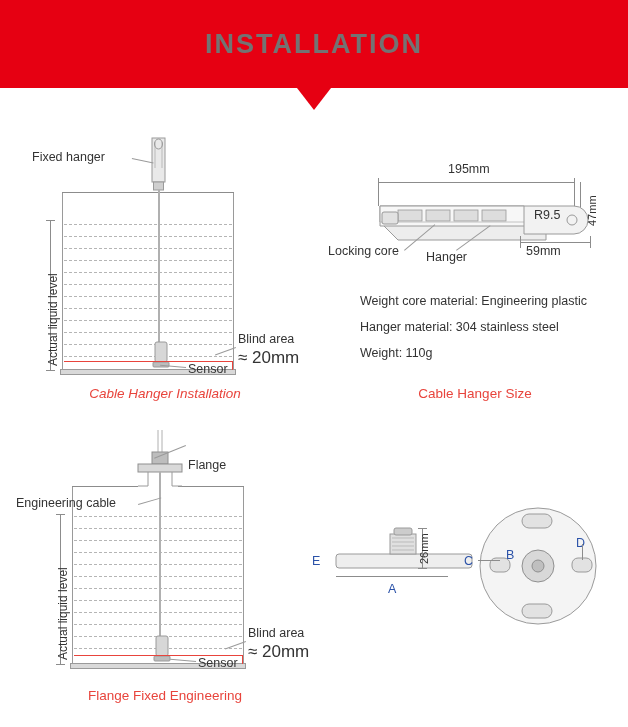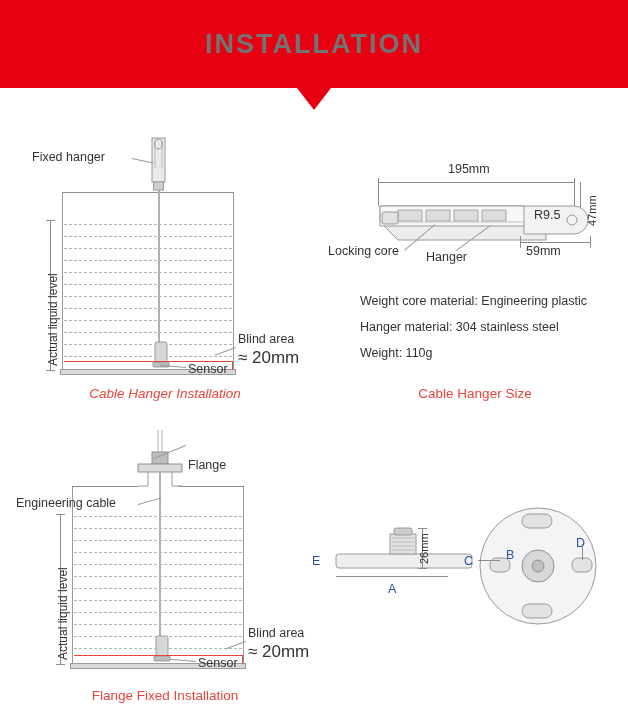--- a/index.html
+++ b/index.html
@@ -280,21 +280,21 @@
   <div class="lbl" style="left:-4px; top:76px;">Engineering cable</div>
   <div class="leader" style="left:118px; top:84px; width:24px; transform:rotate(-16deg);"></div>
 
   <div class="lbl" style="left:228px; top:206px;">Blind area</div>
   <div class="lbl lbl-sm" style="left:228px; top:222px;">≈ 20mm</div>
   <div class="leader" style="left:226px; top:222px; width:22px; transform:rotate(160deg);"></div>
 
   <div class="lbl" style="left:178px; top:236px;">Sensor</div>
   <div class="leader" style="left:176px; top:242px; width:26px; transform:rotate(-175deg);"></div>
 
-  <div class="cap" style="top:268px;">Flange Fixed Installation</div>
+  <div class="cap" style="top:268px;">Flange Fixed Engineering</div>
 </div>
 
 <div class="panel" style="left:300px; top:490px; width:320px; height:200px;">
 
   <svg style="left:30px; top:34px;" width="150" height="50" viewBox="0 0 150 50">
     <rect x="6" y="30" width="136" height="14" rx="3" fill="#eeeeee" stroke="#9a9a9a" stroke-width="1"></rect>
     <rect x="60" y="10" width="26" height="20" fill="#e0e0e0" stroke="#9a9a9a" stroke-width="1"></rect>
     <path d="M62 14 L84 14 M62 18 L84 18 M62 22 L84 22 M62 26 L84 26" stroke="#bbbbbb" stroke-width="1" fill="none"></path>
     <rect x="64" y="4" width="18" height="7" rx="2" fill="#cccccc" stroke="#9a9a9a" stroke-width="1"></rect>
   </svg>

